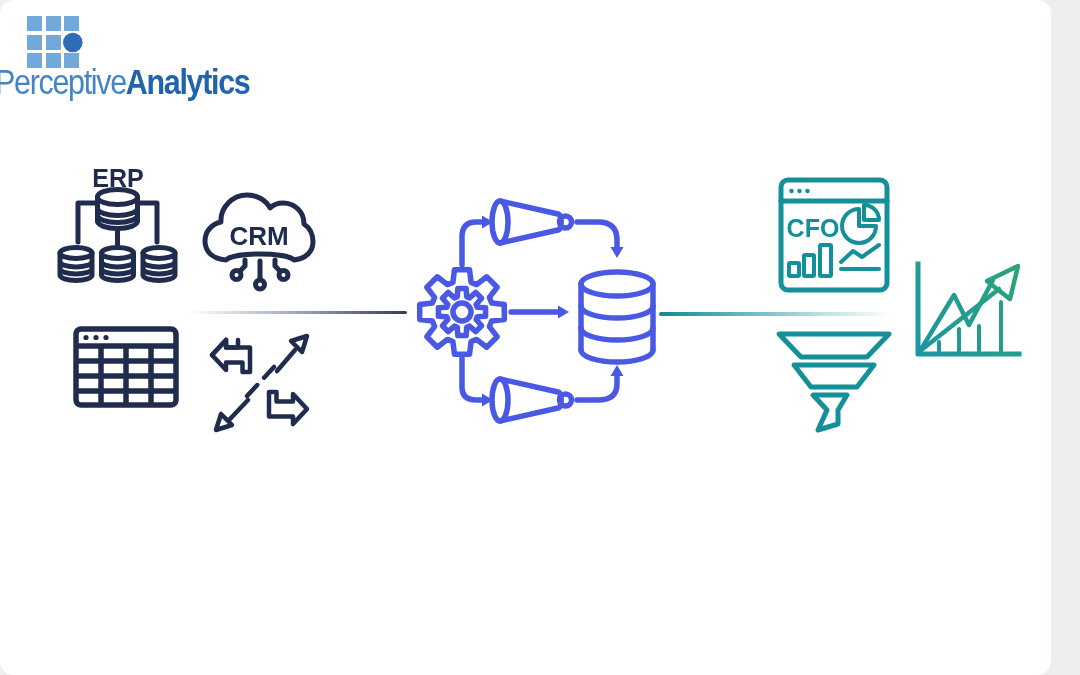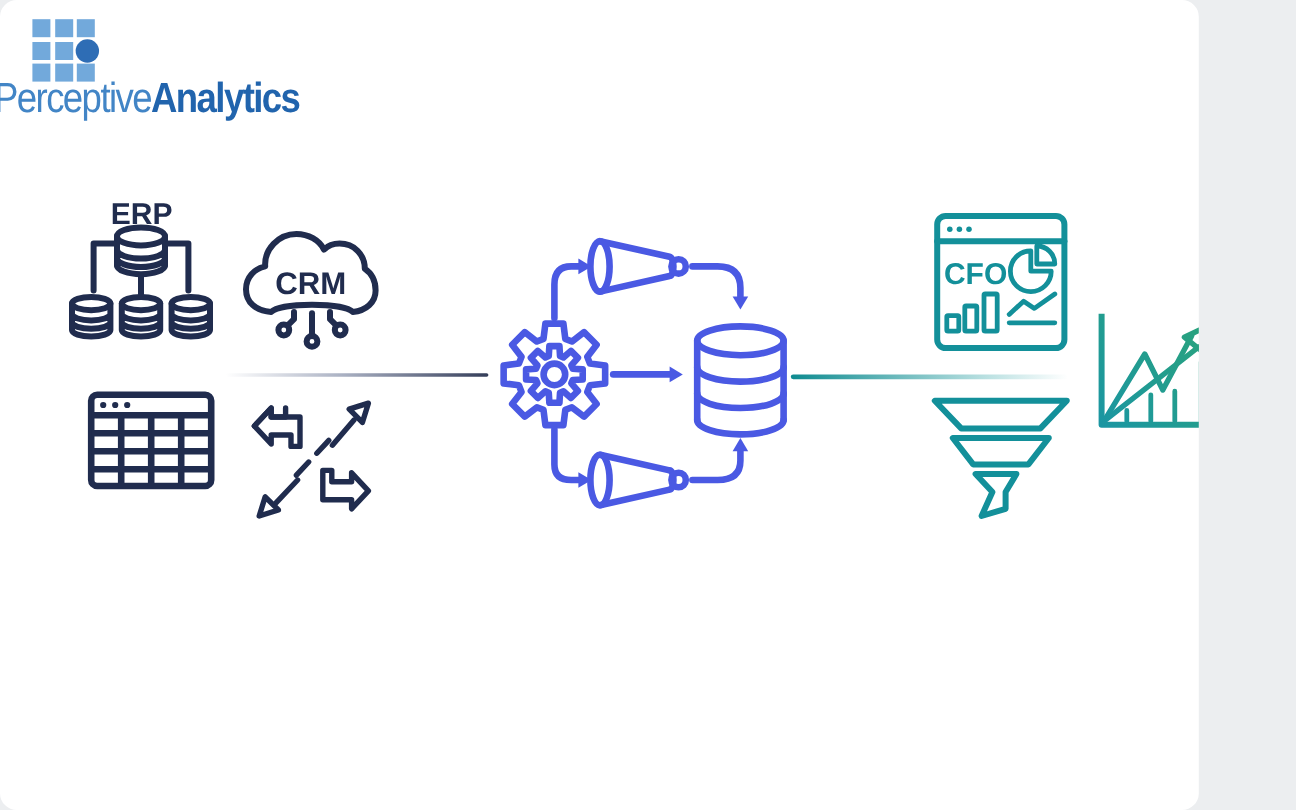--- a/index.html
+++ b/index.html
@@ -4,25 +4,24 @@
 <style>
   html,body{margin:0;padding:0;}
   body{
     width:1080px;height:675px;
     background:#eceef0;
     font-family:"Liberation Sans", sans-serif;
     overflow:hidden;
   }
   .canvas{
     position:relative;
-    width:959px;height:675px;
+    width:1051px;height:675px;
     background:#ffffff;
     border-radius:14px;
     overflow:hidden;
-    padding-left:40px;
   }
   .abs{position:absolute;}
   
   .logo-grid{
     position:absolute;left:27px;top:16px;
     display:grid;
     grid-template-columns:repeat(3,15px);
     grid-template-rows:repeat(3,15px);
     gap:3.5px;
   }

